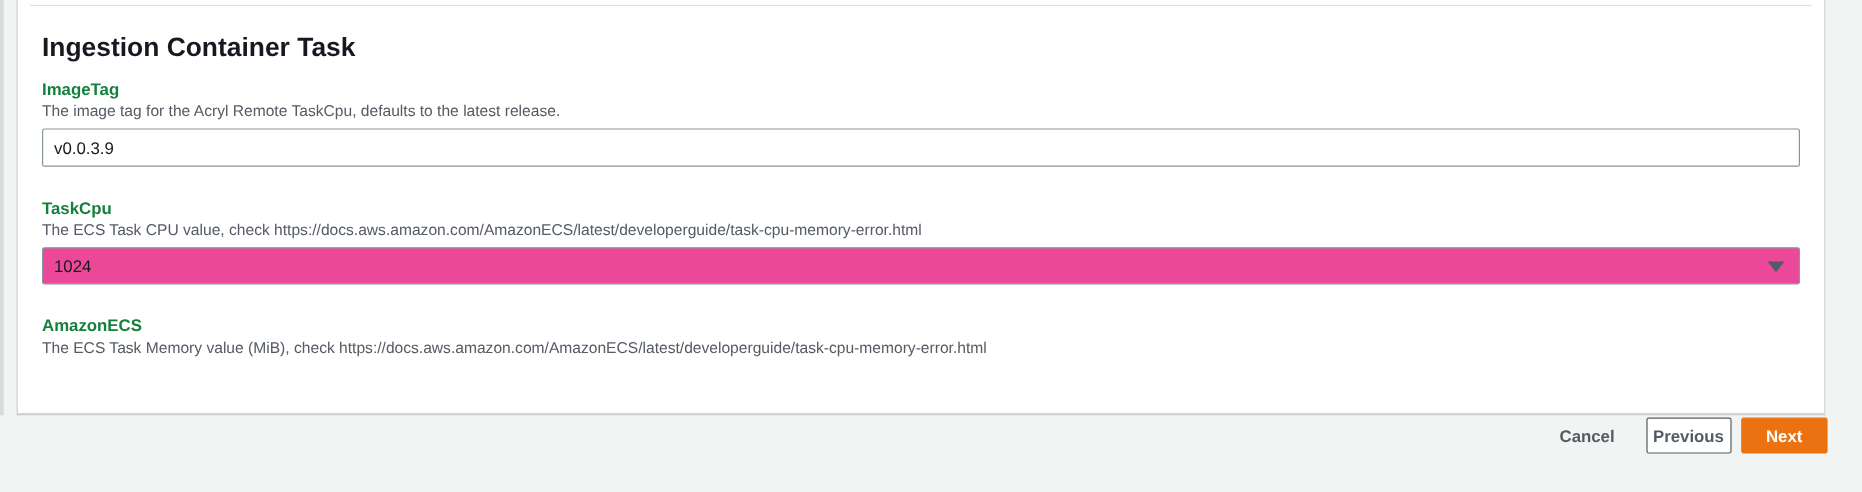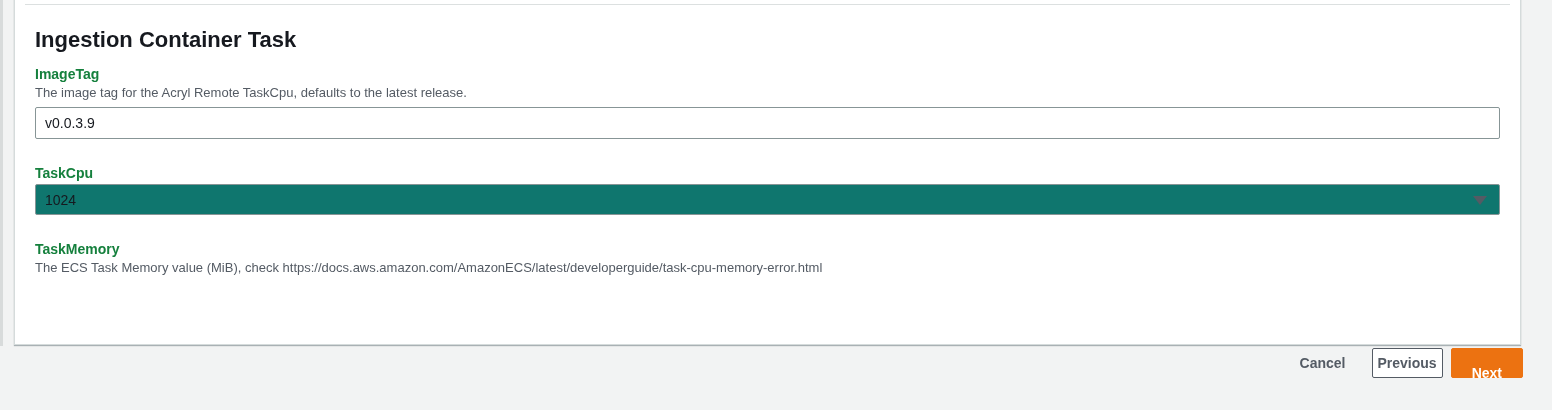--- a/index.html
+++ b/index.html
@@ -80,21 +80,21 @@
     -moz-appearance: none;
     display: block;
     width: 100%;
     height: 31px;
     border: 1px solid #879596;
     border-radius: 2px;
     padding: 0 50px 0 9px;
     font-size: 14px;
     color: #16191f;
     font-family: inherit;
-    background: #0f766e;
+    background: #ec4899;
   }
   .select::-ms-expand { display: none; }
   .select-arrow {
     position: absolute;
     right: 13px;
     top: 50%;
     margin-top: -4px;
     width: 0; height: 0;
     border-left: 7px solid transparent;
     border-right: 7px solid transparent;
@@ -129,21 +129,21 @@
     background: #ffffff;
     border: 1px solid #545b64;
     color: #545b64;
     padding: 0 5px;
     margin-right: 8px;
   }
   .btn-primary {
     background: #ec7211;
     border: 1px solid #ec7211;
     color: #ffffff;
-    padding: 10px 20px;
+    padding: 0 20px;
   }
 </style>
 </head>
 <body>
 
 <div class="page">
   <div class="left-edge-strip"></div>
 
   <section class="panel">
     <div class="section-divider"></div>
@@ -152,30 +152,31 @@
       <h3 class="heading">Ingestion Container Task</h3>
 
       <div class="field">
         <div class="field-label">ImageTag</div>
         <div class="field-desc">The image tag for the Acryl Remote TaskCpu, defaults to the latest release.</div>
         <input type="text" class="text-input" value="v0.0.3.9" style="">
       </div>
 
       <div class="field">
         <div class="field-label">TaskCpu</div>
+        <div class="field-desc">The ECS Task CPU value, check https://docs.aws.amazon.com/AmazonECS/latest/developerguide/task-cpu-memory-error.html</div>
         <div class="select-wrap">
           <select class="select">
             <option>1024</option>
           </select>
           <span class="select-arrow"></span>
         </div>
       </div>
 
       <div class="field">
-        <div class="field-label">TaskMemory</div>
+        <div class="field-label">AmazonECS</div>
         <div class="field-desc">The ECS Task Memory value (MiB), check https://docs.aws.amazon.com/AmazonECS/latest/developerguide/task-cpu-memory-error.html</div>
       </div>
 
     </div>
   </section>
 
   <div class="footer">
     <button class="btn btn-link">Cancel</button>
     <button class="btn btn-normal">Previous</button>
     <button class="btn btn-primary">Next</button>

